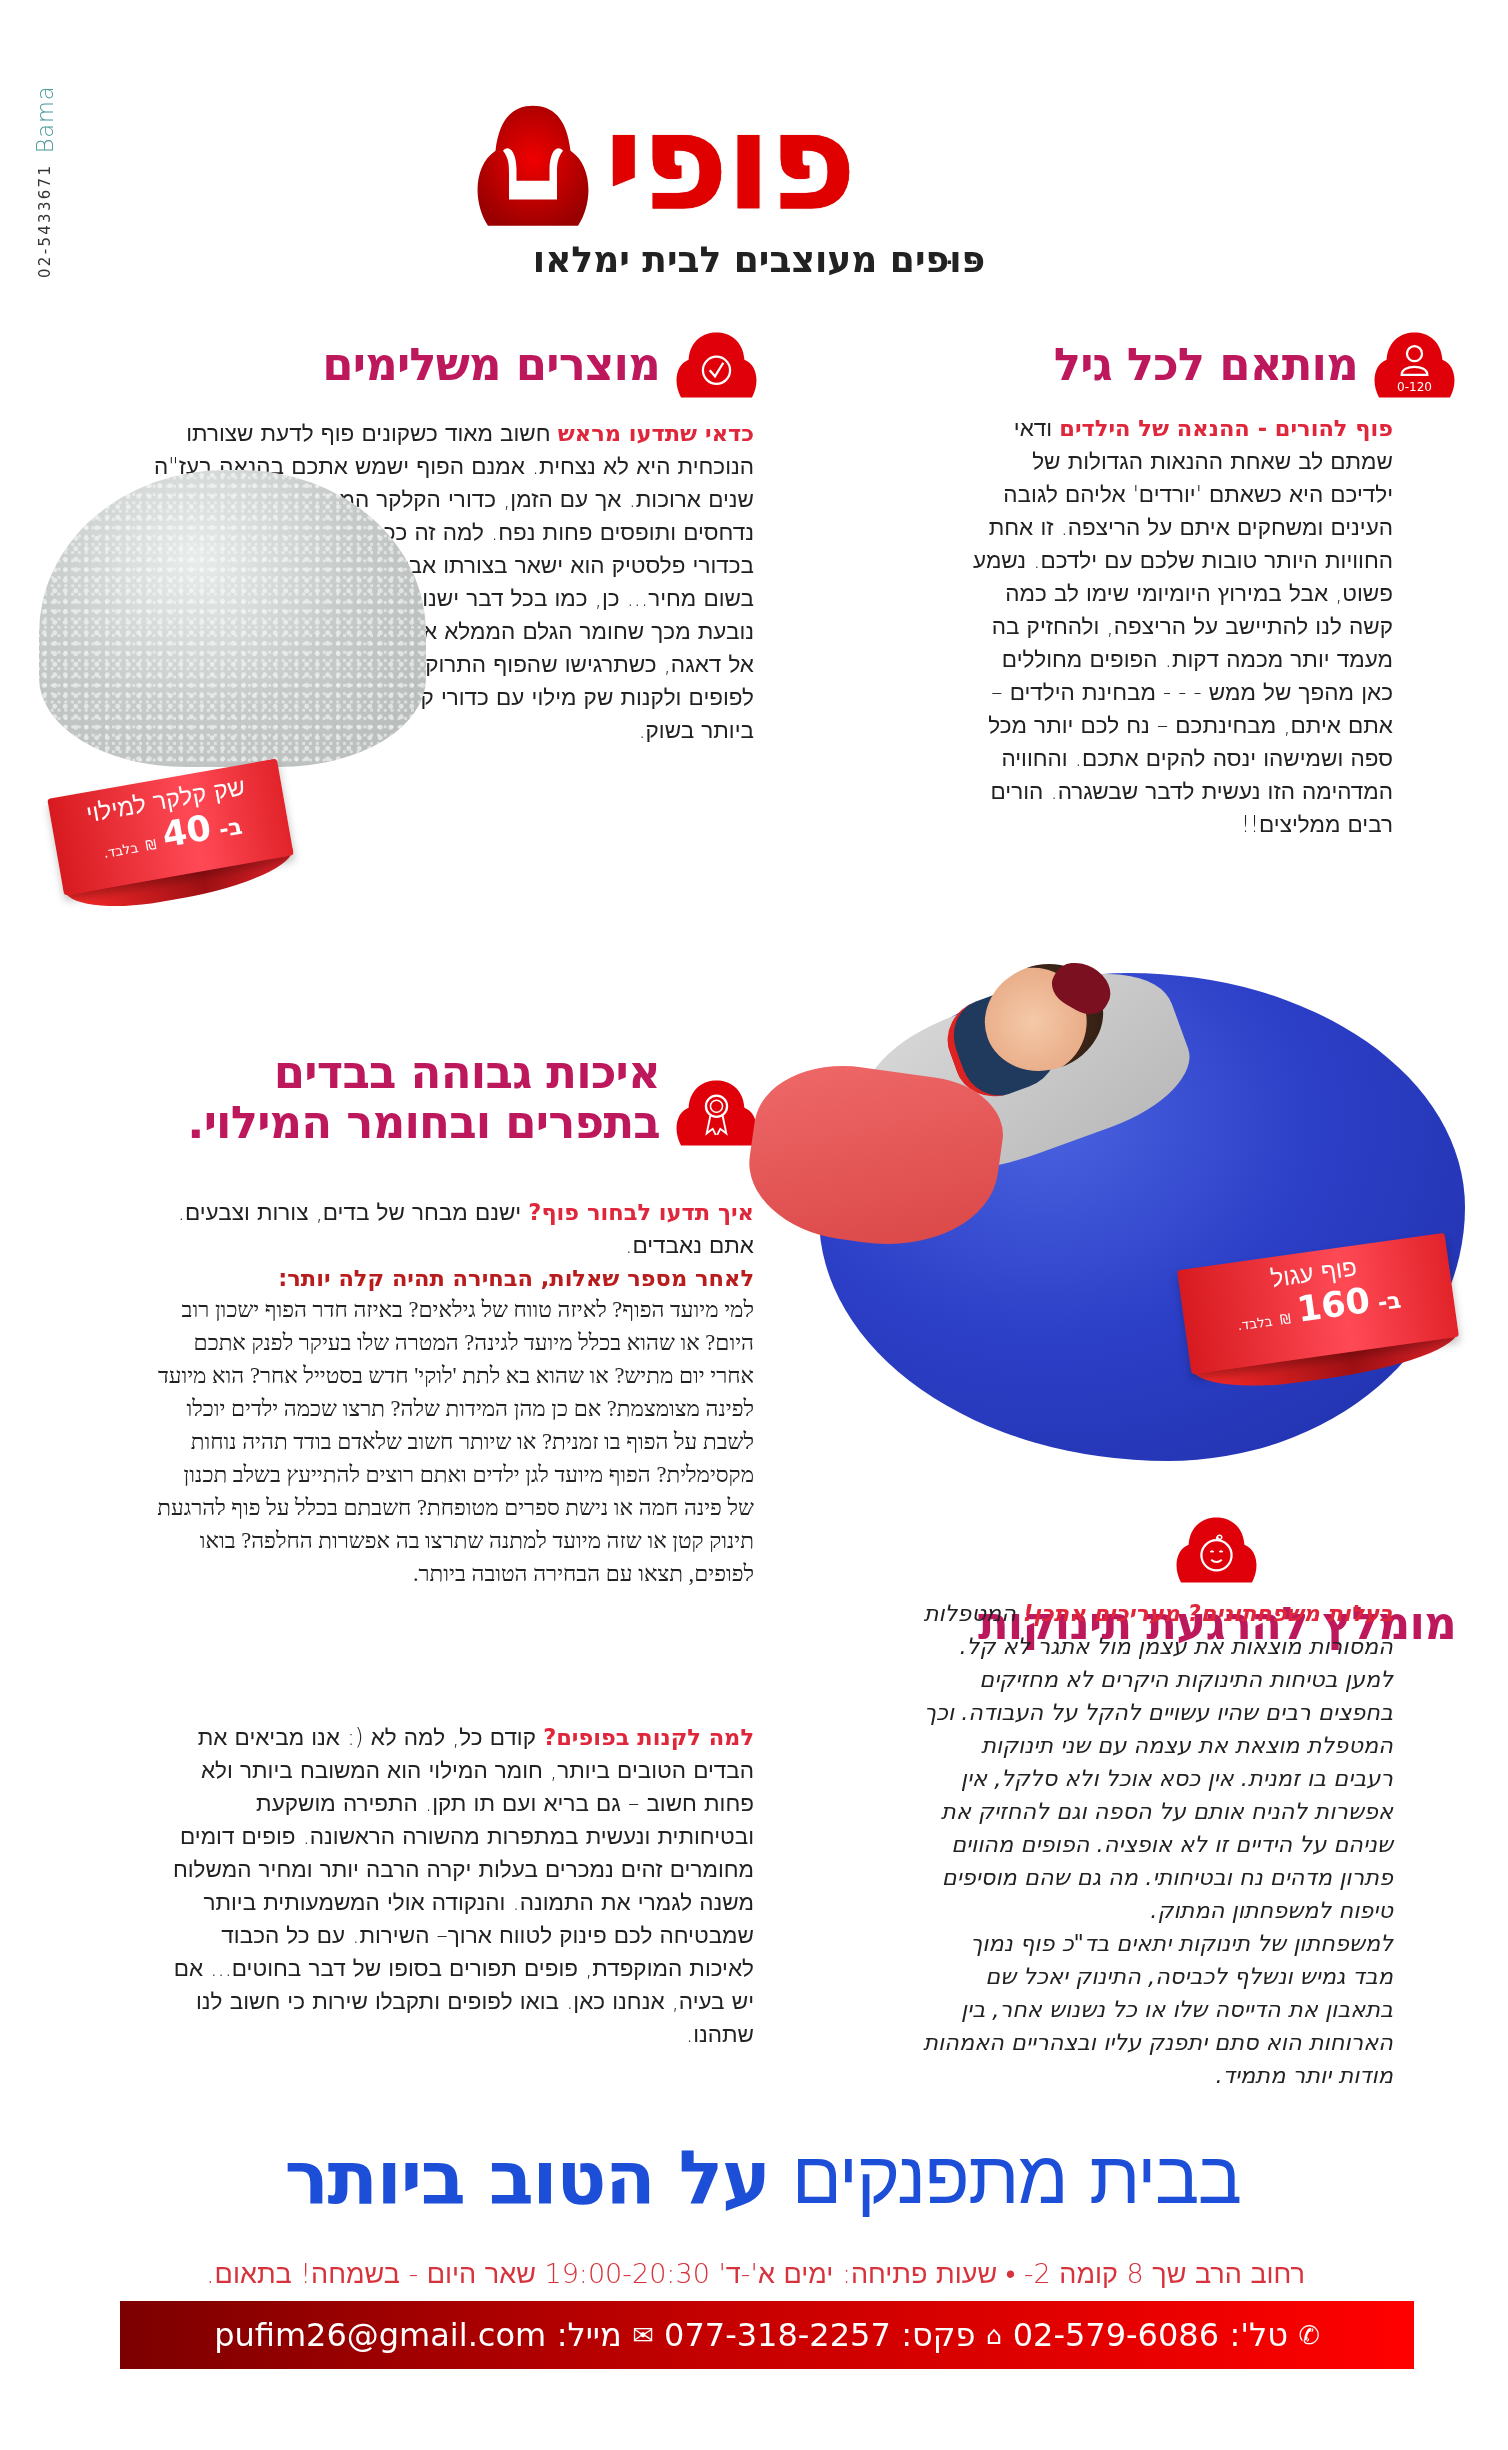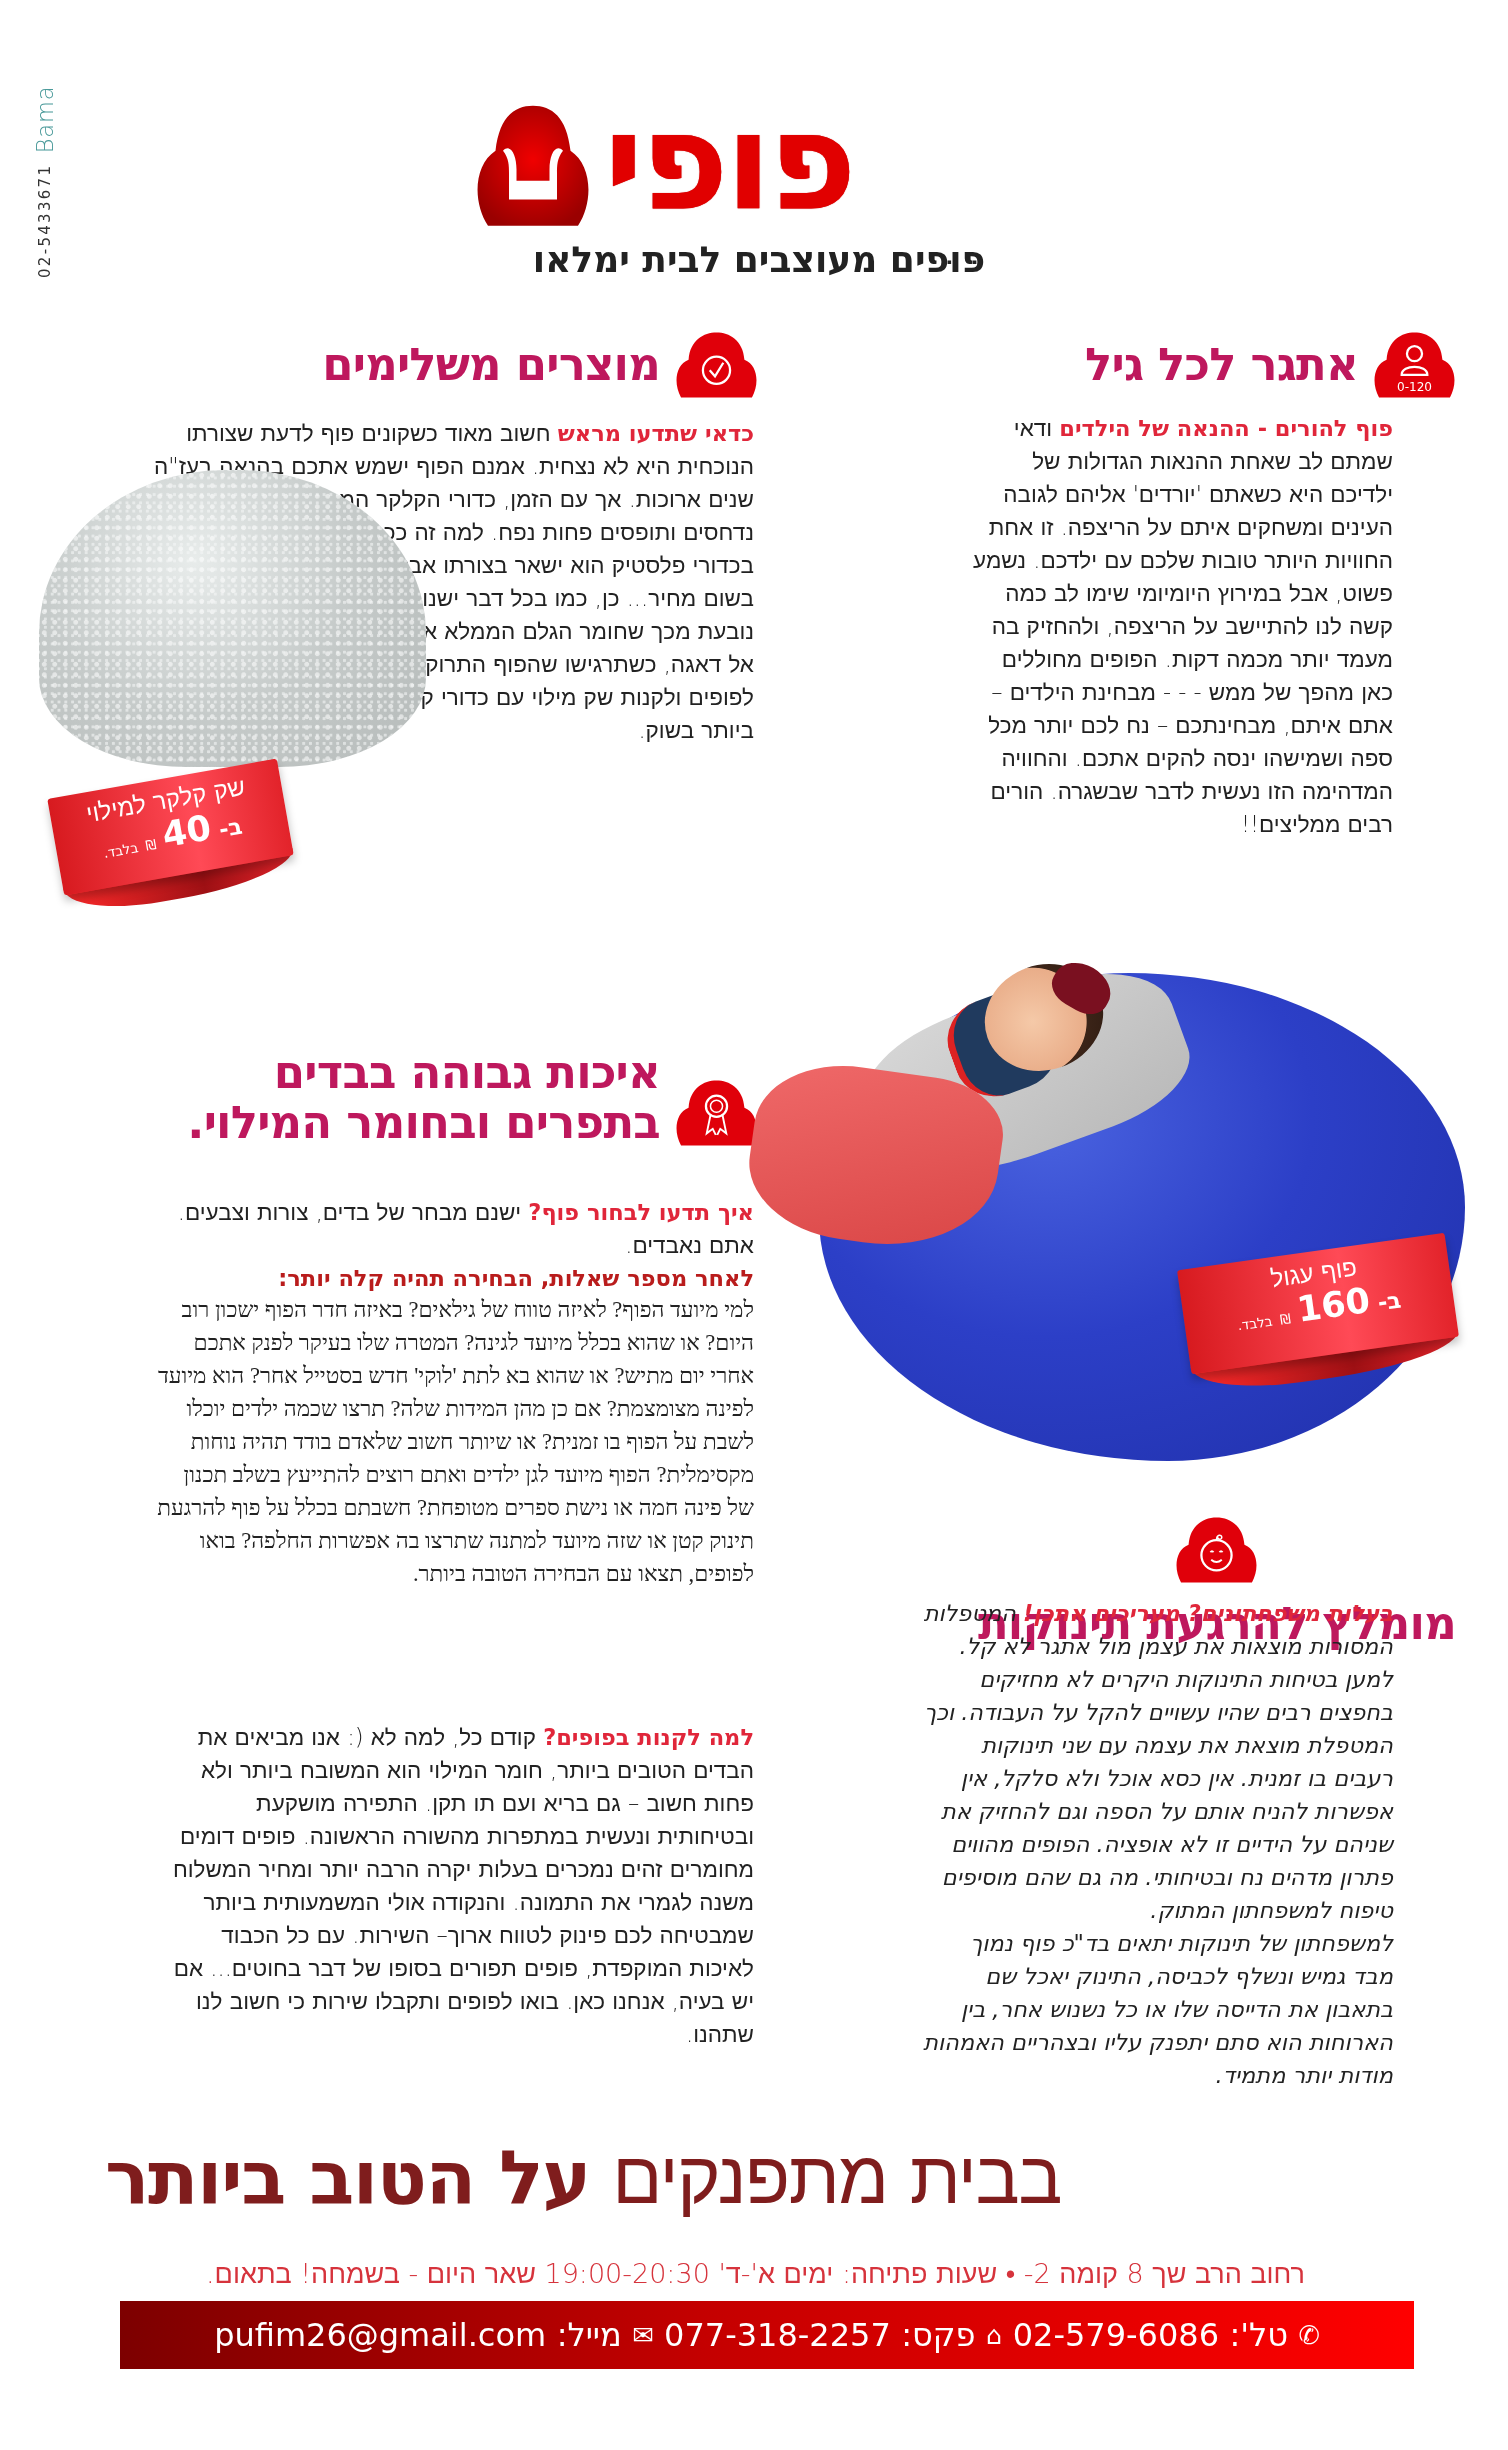--- a/index.html
+++ b/index.html
@@ -47,21 +47,21 @@
 
   .pouf-photo { position: absolute; left: 751px; top: 950px; width: 721px; height: 518px; }
   .pouf-photo .bag { position: absolute; left: 68px; top: 22.5px; width: 646px; height: 488px; border-radius: 48% 52% 46% 54% / 50% 48% 52% 50%; background: radial-gradient(ellipse at 35% 30%, #4a63e0 0%, #2c3fc7 45%, #1f2fa8 100%); }
   .pouf-photo .pants { position: absolute; left: 0; top: 120px; width: 248px; height: 173px; background: linear-gradient(160deg, #f06a6a, #d94545); border-radius: 40% 30% 50% 40%; transform: rotate(8deg); }
   .pouf-photo .shirt { position: absolute; left: 113px; top: 45px; width: 323px; height: 158px; background: linear-gradient(160deg, #d8d8d8, #b9b9b9); border-radius: 35% 40% 30% 45%; transform: rotate(-20deg); }
   .pouf-photo .collar { position: absolute; left: 199px; top: 45px; width: 105px; height: 98px; background: #203a5e; border-radius: 40%; transform: rotate(-20deg); border-left: 7.5px solid #d22; }
   .pouf-photo .head { position: absolute; left: 233px; top: 15px; width: 120px; height: 105px; background: radial-gradient(circle at 40% 50%, #f5c9a8 0%, #e9ad89 60%, #3b2418 61%, #2d1a10 100%); border-radius: 50%; transform: rotate(-20deg); }
   .pouf-photo .kippa { position: absolute; left: 301px; top: 15px; width: 60px; height: 45px; background: #7a1020; border-radius: 50% 50% 40% 40%; transform: rotate(30deg); }
 
   
-  .slogan { position: absolute; left: 105px; top: 2134px; width: 1315px; text-align: left; direction: rtl; font-family: "DejaVu Sans", sans-serif; font-size: 74px; color: #7f1d1d; letter-spacing: -1.5px; }
+  .slogan { position: absolute; left: 105px; top: 2134px; width: 1315px; text-align: center; direction: rtl; font-family: "DejaVu Sans", sans-serif; font-size: 74px; color: #1d4ed8; letter-spacing: -1.5px; }
   .slogan .thin { font-weight: 300; }
   .slogan .strong { font-weight: bold; }
 
   .address { position: absolute; left: 98px; top: 2258px; width: 1315px; text-align: center; direction: rtl; font-family: "DejaVu Sans", sans-serif; font-size: 27px; color: #d6333c; font-weight: 300; white-space: nowrap; }
 
   .contact-bar { position: absolute; left: 120px; top: 2301px; width: 1294px; height: 68px; background: linear-gradient(90deg, #7d0000 0%, #c40000 45%, #ff0000 100%); direction: rtl; display: flex; align-items: center; justify-content: center; gap: 10.5px; color: #fff; font-family: "DejaVu Sans", sans-serif; font-size: 32px; white-space: nowrap; }
   .contact-bar .ic { font-size: 25.5px; }
   .contact-bar .ltr { direction: ltr; unicode-bidi: embed; }
 </style>
 </head>
@@ -89,21 +89,21 @@
 </div>
 <div class="tagline">פּוּפים מעוצבים לבית ימלאו</div>
 
 <div class="sec-head" style="right:53px; top:331px;">
   <svg class="icon" viewBox="0 0 110 90">
     <path d="M8 88 C-2 70 0 45 18 38 C20 12 38 2 55 2 C72 2 90 12 92 38 C110 45 112 70 102 88 Z" fill="#e0000a"></path>
     <circle cx="55" cy="30" r="10" fill="none" stroke="#fff" stroke-width="3"></circle>
     <path d="M38 58 C38 44 72 44 72 58 Z" fill="none" stroke="#fff" stroke-width="3"></path>
     <text x="55" y="80" text-anchor="middle" fill="#fff" font-size="16" font-family="DejaVu Sans, sans-serif">0-120</text>
   </svg>
-  <h2>אתגר לכל גיל</h2>
+  <h2>מותאם לכל גיל</h2>
 </div>
 <div class="para" style="right:116px; top:412px; width:428px;">
   <span class="lead">פוף להורים - ההנאה של הילדים</span><span> ודאי שמתם לב שאחת ההנאות הגדולות של ילדיכם היא כשאתם 'יורדים' אליהם לגובה העינים ומשחקים איתם על הריצפה. זו אחת החוויות היותר טובות שלכם עם ילדכם. נשמע פשוט, אבל במירוץ היומיומי שימו לב כמה קשה לנו להתיישב על הריצפה, ולהחזיק בה מעמד יותר מכמה דקות. הפופים מחוללים כאן מהפך של ממש - - - מבחינת הילדים – אתם איתם, מבחינתכם – נח לכם יותר מכל ספה ושמישהו ינסה להקים אתכם. והחוויה המדהימה הזו נעשית לדבר שבשגרה. הורים רבים ממליצים!!</span>
 </div>
 
 <div class="sec-head" style="right:751px; top:331px;">
   <svg class="icon" viewBox="0 0 110 90">
     <path d="M8 88 C-2 70 0 45 18 38 C20 12 38 2 55 2 C72 2 90 12 92 38 C110 45 112 70 102 88 Z" fill="#e0000a"></path>
     <circle cx="55" cy="52" r="18" fill="none" stroke="#fff" stroke-width="3"></circle>
     <path d="M46 52 L53 60 L64 42" fill="none" stroke="#fff" stroke-width="3"></path>

